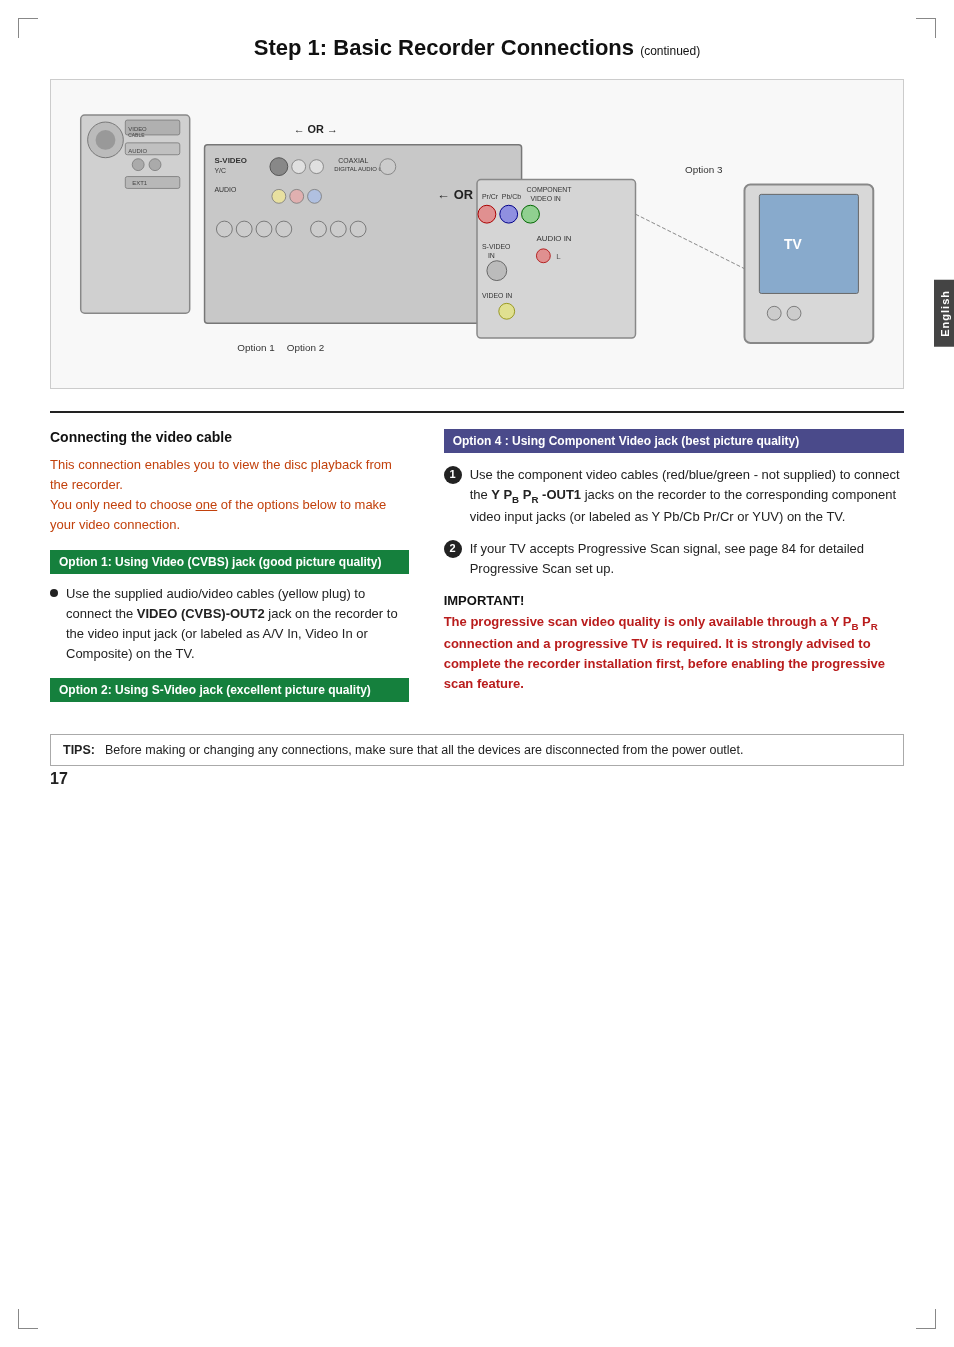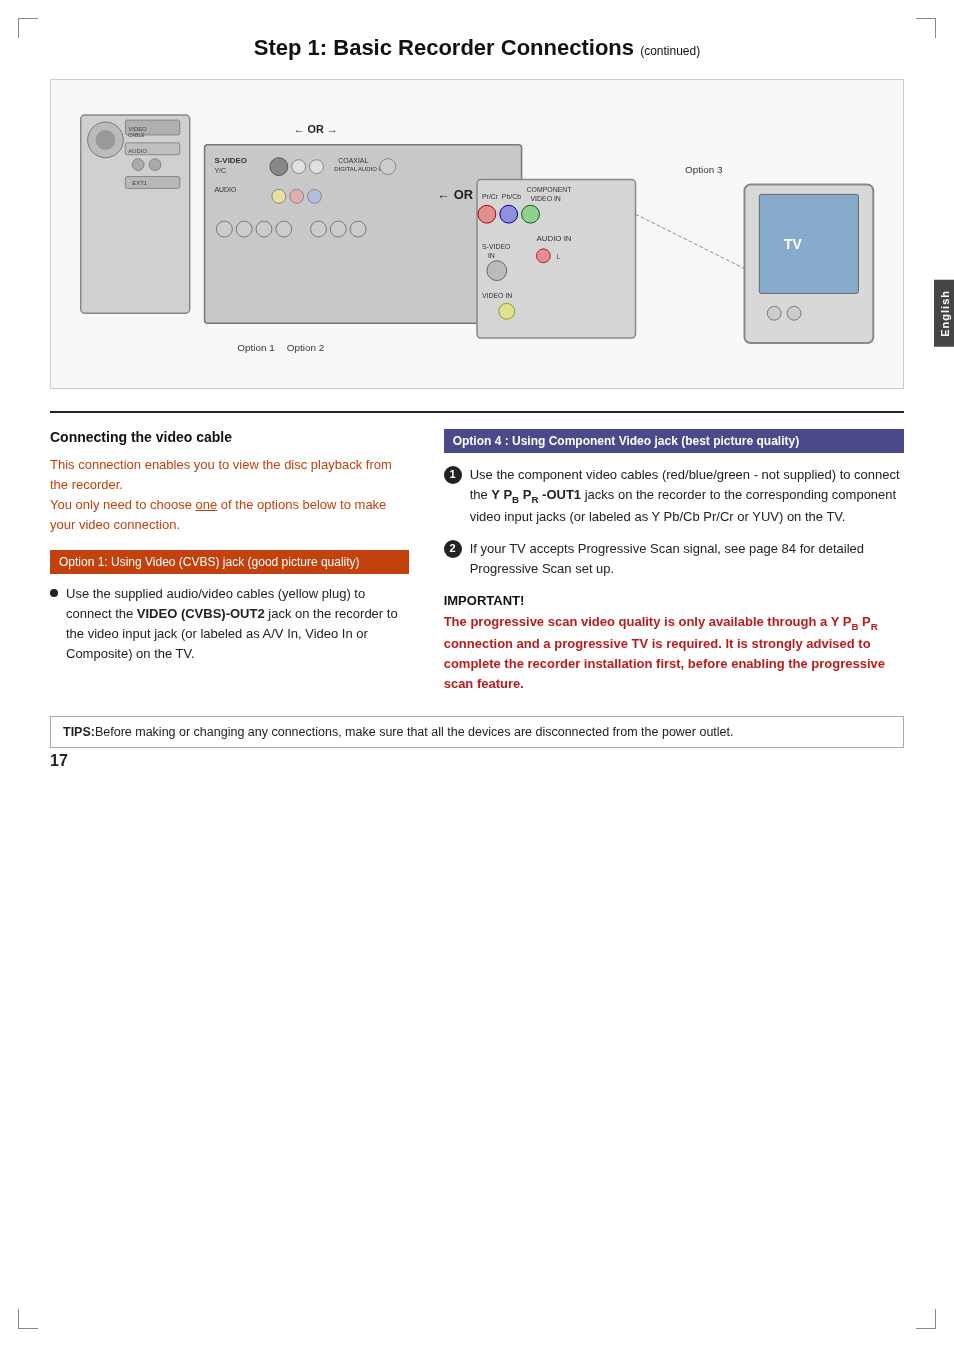--- a/index.html
+++ b/index.html
@@ -100,24 +100,24 @@
     .intro-text {
       font-size: 13px;
       line-height: 1.55;
       margin-bottom: 14px;
       color: #c2410c;
     }
     .intro-text u { text-decoration: underline; }
 
     
     .option-box {
-      background: #c2410c;
+      background: #15803d;
       color: #fff;
       font-size: 12px;
-      font-weight: normal;
+      font-weight: bold;
       padding: 5px 9px;
       margin-bottom: 10px;
       margin-top: 14px;
     }
 
     
     .bullet-item {
       display: flex;
       align-items: flex-start;
       margin-bottom: 10px;
@@ -183,20 +183,21 @@
     }
     .important-text strong { font-weight: bold; }
 
     
     .tips-bar {
       border: 1px solid #aaa;
       padding: 8px 12px;
       font-size: 12.5px;
       margin-top: 22px;
       display: flex;
+      gap: 10px;
       align-items: flex-start;
       background: #fff;
     }
     .tips-label { font-weight: bold; flex-shrink: 0; }
 
     
     .page-number {
       text-align: left;
       font-size: 16px;
       font-weight: bold;
@@ -325,20 +326,21 @@
 
       <div class="option-box">Option 1: Using Video (CVBS) jack (good picture quality)</div>
 
       <div class="bullet-item">
         <div class="bullet-dot"></div>
         <div>
           Use the supplied audio/video cables (yellow plug) to connect the <strong>VIDEO (CVBS)-OUT2</strong> jack on the recorder to the video input jack (or labeled as A/V In, Video In or Composite) on the TV.
         </div>
       </div>
 
+      <div class="option-box">Option 2: Using S-Video jack (excellent picture quality)</div>
 
     </div>
 
     <div class="col-right">
       <div class="option3-header">Option 4 : Using Component Video jack (best picture quality)</div>
 
       <div class="numbered-item">
         <div class="num-circle">1</div>
         <div>
           Use the component video cables (red/blue/green - not supplied) to connect the <strong>Y P<sub>B</sub> P<sub>R</sub> -OUT1</strong> jacks on the recorder to the corresponding component video input jacks (or labeled as Y Pb/Cb Pr/Cr or YUV) on the TV.

